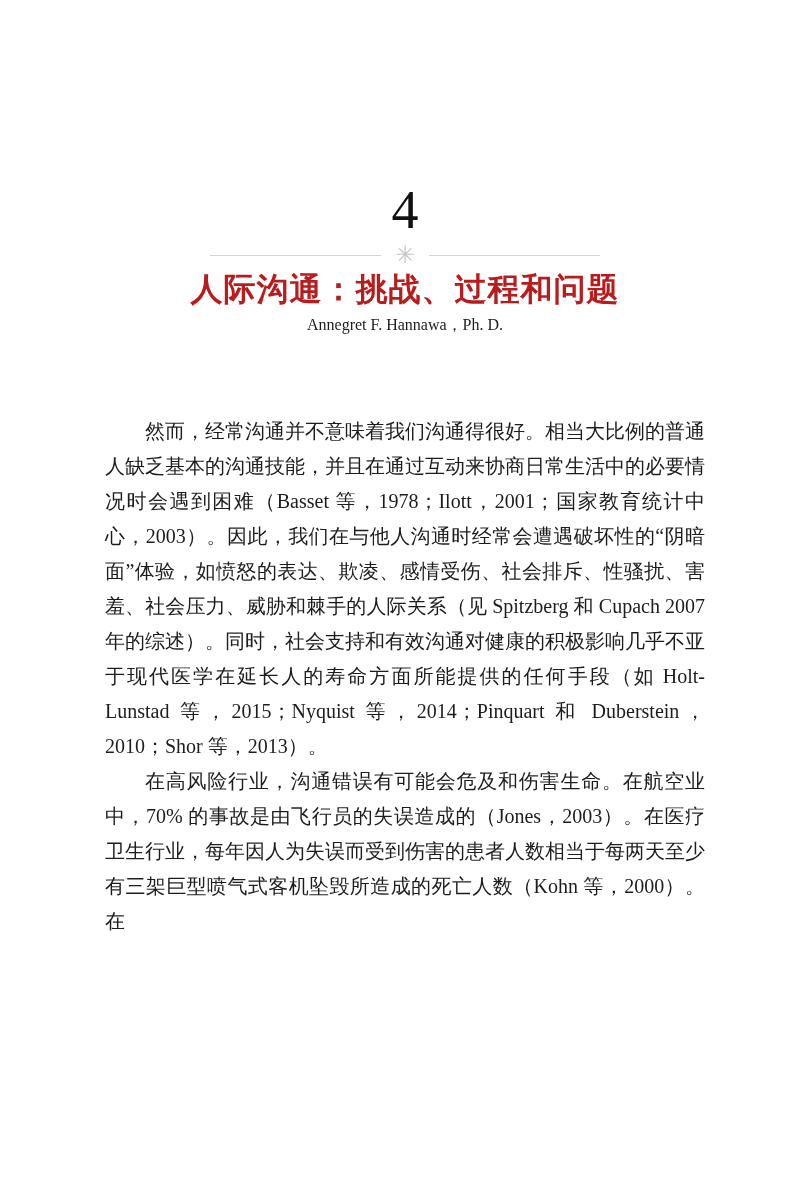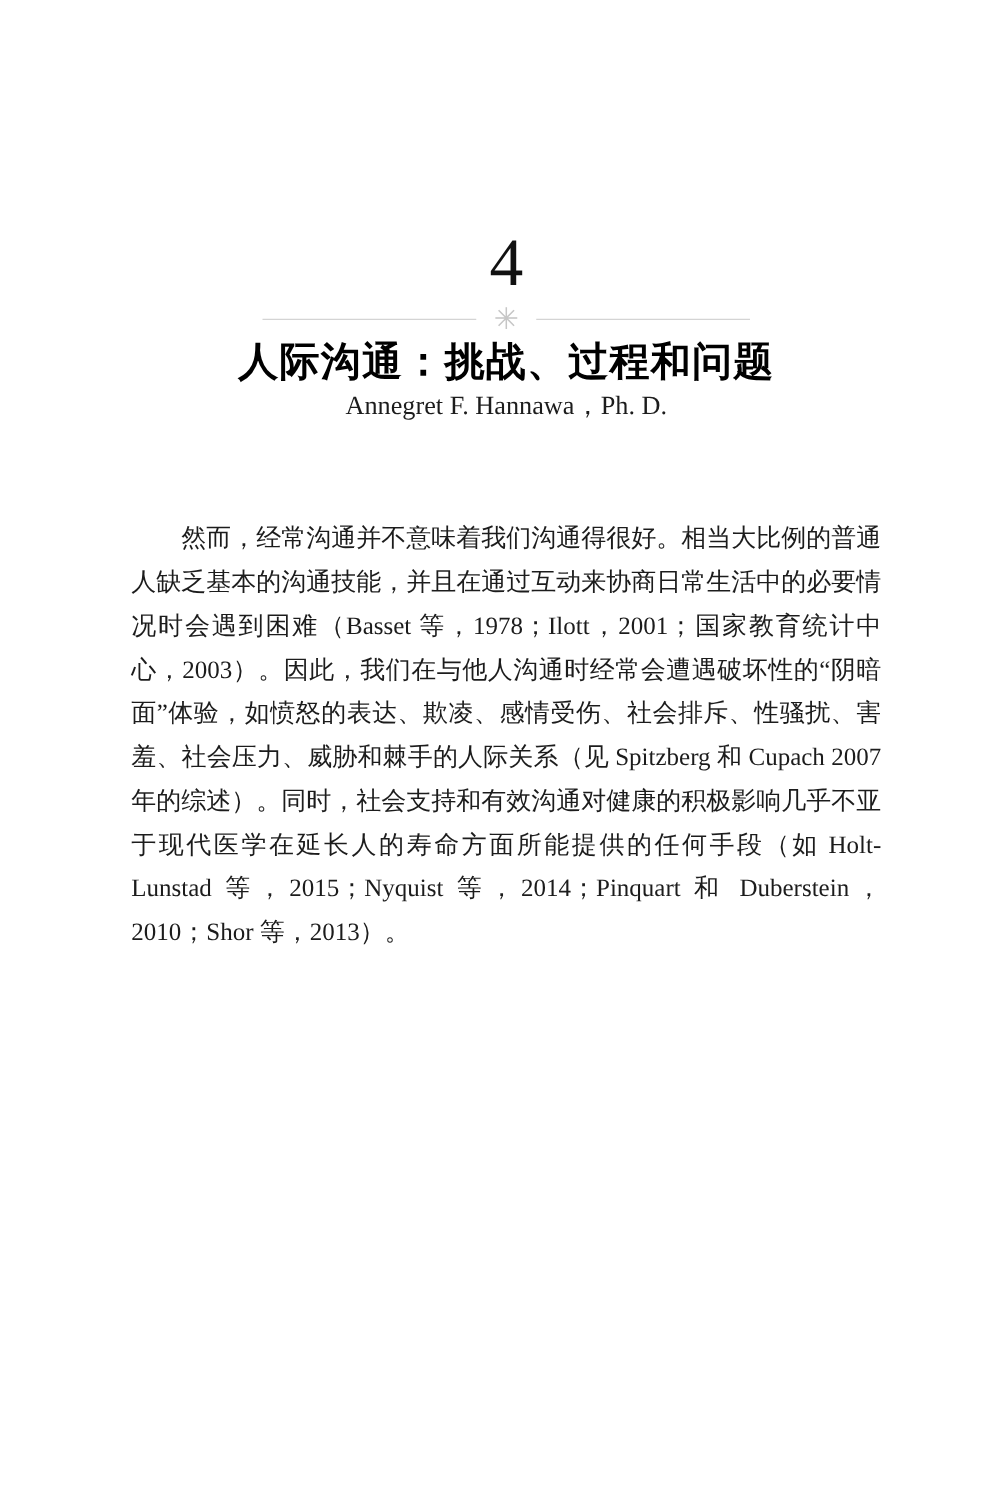--- a/index.html
+++ b/index.html
@@ -45,26 +45,26 @@
     color: #c6c6c6;
     font-family: "DejaVu Sans", sans-serif;
   }
   .chapter-title {
     margin: 2px 0 0 0;
     text-align: center;
     font-size: 32px;
     line-height: 38px;
     font-weight: 700;
     letter-spacing: 1px;
-    color: #000000;
+    color: #b91c1c;
   }
   .chapter-author {
     margin-top: 3px;
     text-align: center;
-    font-size: 21px;
+    font-size: 16px;
     line-height: 27px;
     color: #1c1c1c;
   }
   .body-text {
     margin-top: 76px;   
     width: 600px;
     font-size: 20px;
     line-height: 35px;
     text-align: justify;
     color: #1c1c1c;
@@ -86,15 +86,16 @@
     <span class="flake">✳</span>
     <span class="rule"></span>
   </div>
 
   <h1 class="chapter-title">人际沟通：挑战、过程和问题</h1>
 
   <div class="chapter-author">Annegret F. Hannawa，Ph. D.</div>
 
   <div class="body-text">
     <p>然而，经常沟通并不意味着我们沟通得很好。相当大比例的普通人缺乏基本的沟通技能，并且在通过互动来协商日常生活中的必要情况时会遇到困难（Basset 等，1978；Ilott，2001；国家教育统计中心，2003）。因此，我们在与他人沟通时经常会遭遇破坏性的“阴暗面”体验，如愤怒的表达、欺凌、感情受伤、社会排斥、性骚扰、害羞、社会压力、威胁和棘手的人际关系（见 Spitzberg 和 Cupach 2007 年的综述）。同时，社会支持和有效沟通对健康的积极影响几乎不亚于现代医学在延长人的寿命方面所能提供的任何手段（如 Holt-Lunstad 等，2015；Nyquist 等，2014；Pinquart 和 Duberstein，2010；Shor 等，2013）。</p>
+    <p>在高风险行业，沟通错误有可能会危及和伤害生命。在航空业中，70% 的事故是由飞行员的失误造成的（Jones，2003）。在医疗卫生行业，每年因人为失误而受到伤害的患者人数相当于每两天至少有三架巨型喷气式客机坠毁所造成的死亡人数（Kohn 等，2000）。在</p>
   </div>
 
 </div>
 
 </body></html>

